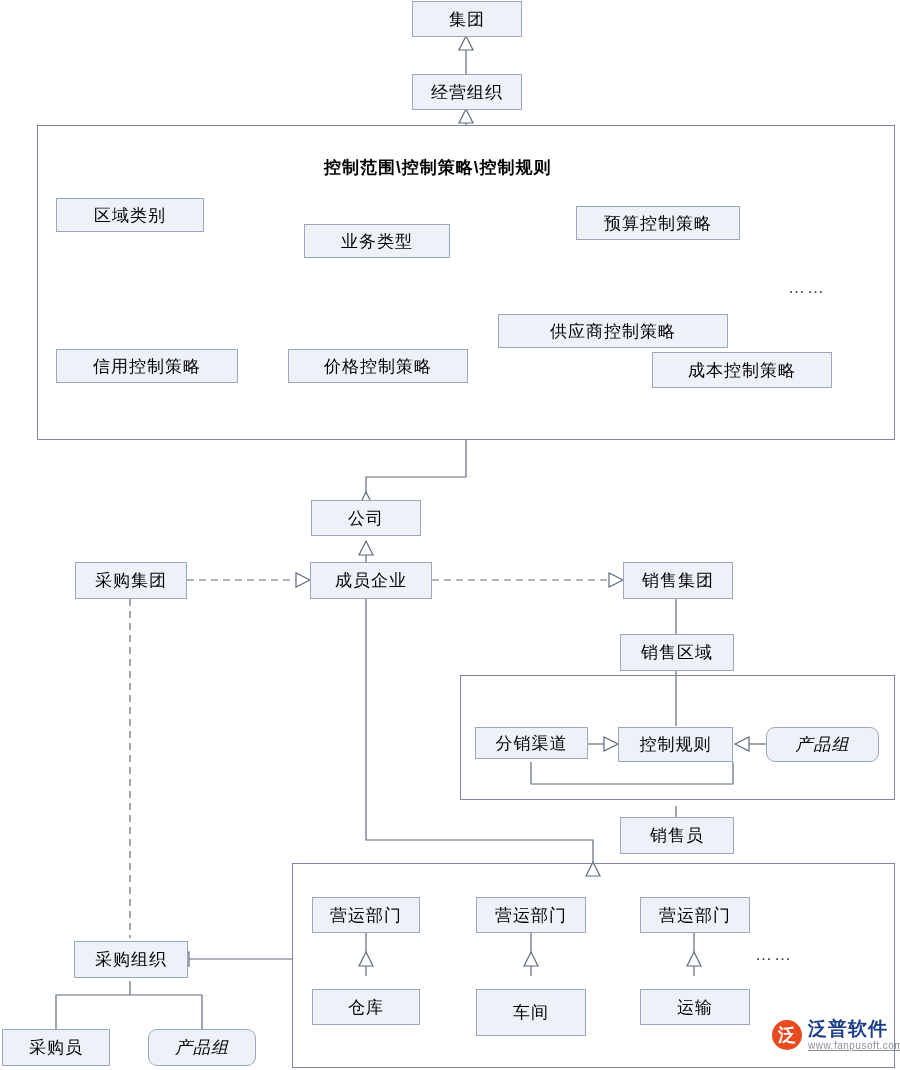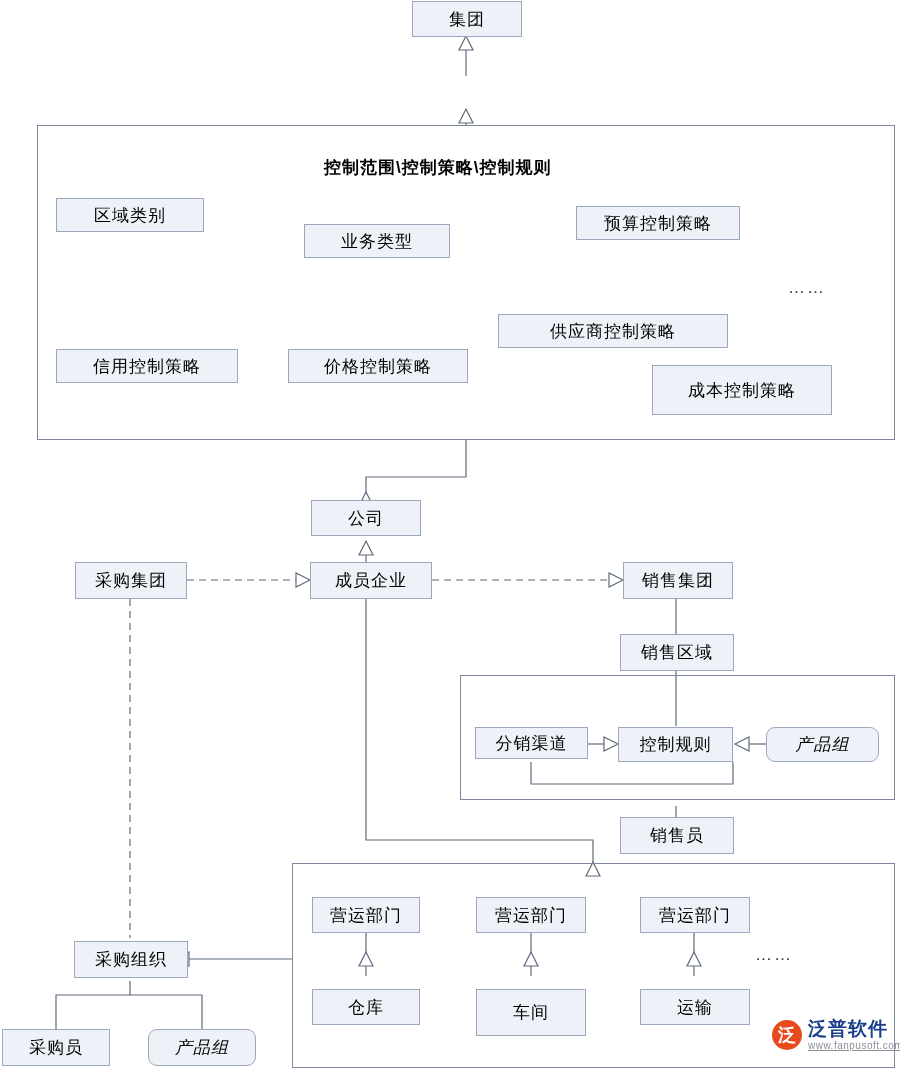--- a/index.html
+++ b/index.html
@@ -165,32 +165,33 @@
 
     <line x1="531" y1="930" x2="531" y2="976"></line>
     <polygon class="arrow" points="531,952 524,966 538,966"></polygon>
 
     <line x1="694" y1="930" x2="694" y2="976"></line>
     <polygon class="arrow" points="694,952 687,966 701,966"></polygon>
   </svg>
 
   <div class="node" style="left:412px; top:1px; width:110px; height:36px;">集团</div>
 
+  <div class="node" style="left:412px; top:74px; width:110px; height:36px;">经营组织</div>
 
   <div class="group-box" style="left:37px; top:125px; width:858px; height:315px;"></div>
   <div class="group-title" style="left:324px; top:147px;margin-top:9px;">控制范围\控制策略\控制规则</div>
 
   <div class="node" style="left:56px; top:198px; width:148px; height:34px;">区域类别</div>
   <div class="node" style="left:304px; top:224px; width:146px; height:34px;">业务类型</div>
   <div class="node" style="left:576px; top:206px; width:164px; height:34px;">预算控制策略</div>
   <div class="dots" style="left:788px; top:278px;">……</div>
   <div class="node" style="left:498px; top:314px; width:230px; height:34px;">供应商控制策略</div>
   <div class="node" style="left:56px; top:349px; width:182px; height:34px;">信用控制策略</div>
   <div class="node" style="left:288px; top:349px; width:180px; height:34px;">价格控制策略</div>
-  <div class="node" style="left:652px; top:365px; width:180px; height:50px;">成本控制策略</div>
+  <div class="node" style="left:652px; top:352px; width:180px; height:36px;">成本控制策略</div>
 
   <div class="node" style="left:311px; top:500px; width:110px; height:36px;">公司</div>
 
   <div class="node" style="left:75px; top:562px; width:112px; height:37px;">采购集团</div>
   <div class="node" style="left:310px; top:562px; width:122px; height:37px;">成员企业</div>
   <div class="node" style="left:623px; top:562px; width:110px; height:37px;">销售集团</div>
 
   <div class="node" style="left:620px; top:634px; width:114px; height:37px;">销售区域</div>
 
   <div class="group-box" style="left:460px; top:675px; width:435px; height:125px;"></div>

